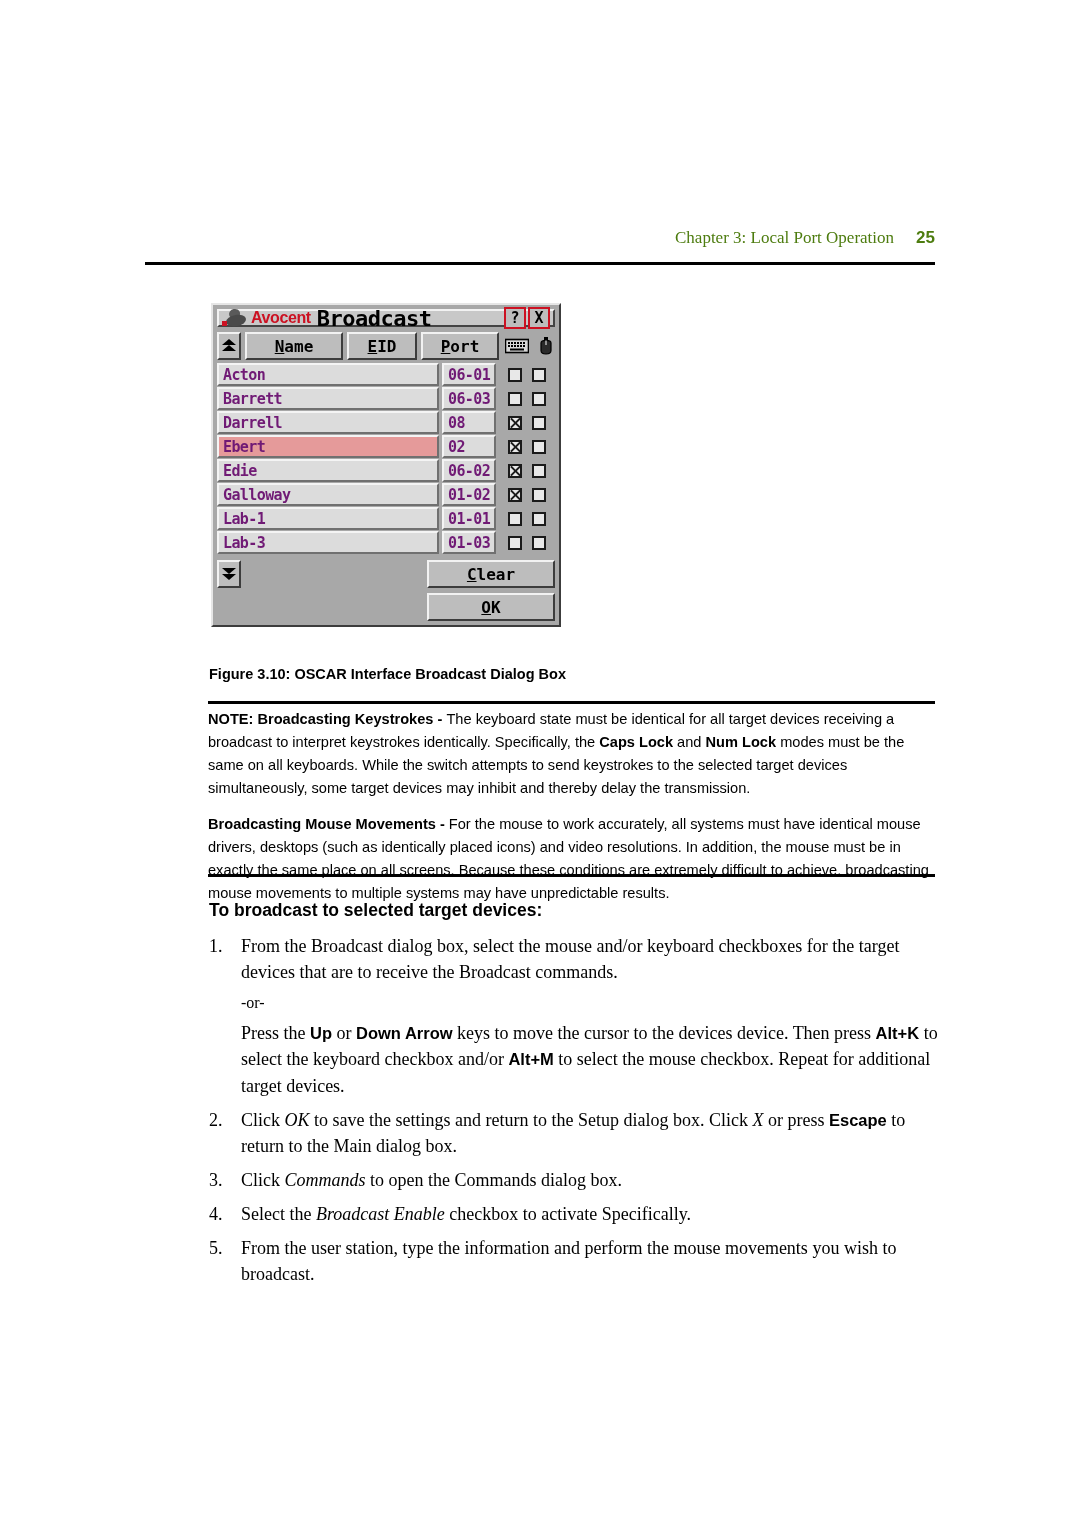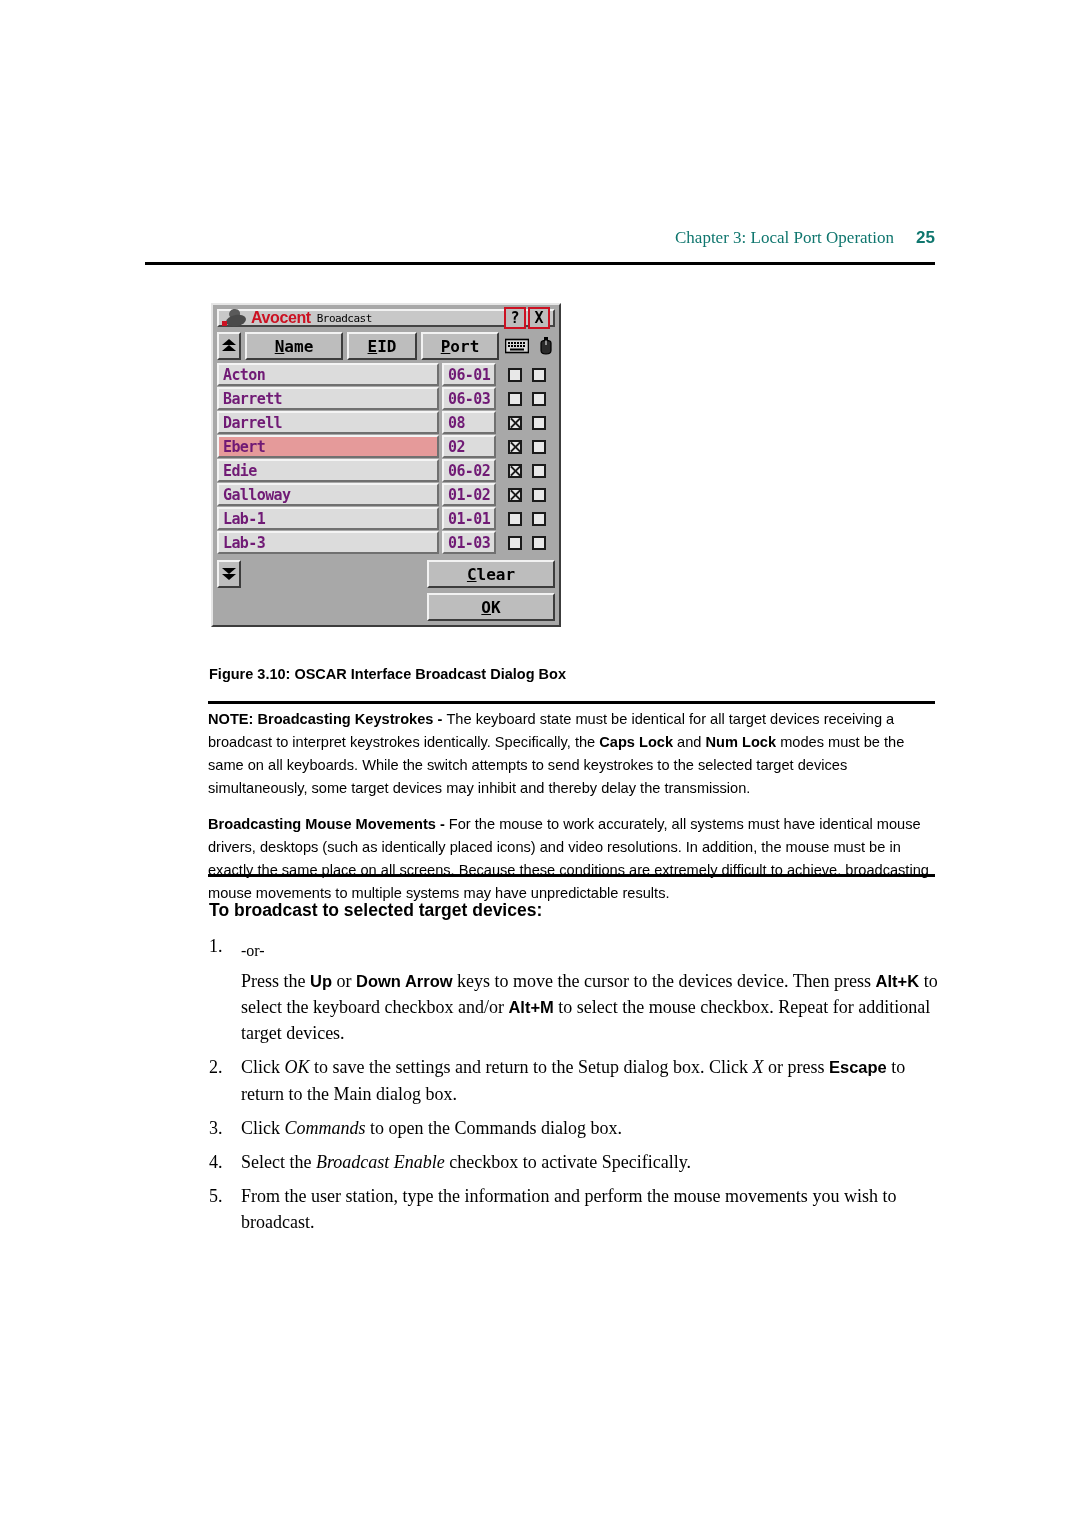--- a/index.html
+++ b/index.html
@@ -18,21 +18,21 @@
 
   
   .page-header {
     position: absolute;
     left: 145px;
     top: 228px;
     width: 790px;
     text-align: right;
     font-family: "Liberation Serif", serif;
     font-size: 17px;
-    color: #0f766e;
+    color: #4d7c0f;
     white-space: nowrap;
   }
   .page-header .hdr-title { font-family: "Liberation Serif", serif; }
   .page-header .hdr-page {
     font-family: "Liberation Sans", sans-serif;
     font-weight: bold;
     font-size: 17px;
     margin-left: 22px;
   }
   .rule-top {
@@ -104,22 +104,22 @@
     font-family: "Liberation Sans", sans-serif;
     font-weight: bold;
     font-size: 16px;
     color: #cc1122;
     letter-spacing: -0.4px;
     margin-right: 6px;
     white-space: nowrap;
   }
   .title-text {
     font-family: "DejaVu Sans Mono", monospace;
-    font-weight: normal;
-    font-size: 11px;
+    font-weight: bold;
+    font-size: 22px;
     color: #000;
     letter-spacing: -0.5px;
     white-space: nowrap;
     flex: 1 1 auto;
   }
   .title-btn {
     width: 22px;
     height: 22px;
     background: #bdbdbd;
     border: 2px solid #cc1122;
@@ -540,20 +540,21 @@
 </div>
 <div class="note-rule-bottom"></div>
 
 <div class="proc-heading">To broadcast to selected target devices:</div>
 
 <div class="steps">
 
   <div class="step">
     <div class="step-num">1.</div>
     <div class="step-body">
+      <p>From the Broadcast dialog box, select the mouse and/or keyboard checkboxes for the target devices that are to receive the Broadcast commands.</p>
       <p class="orline">-or-</p>
       <p class="subpara"><span>Press the </span><b>Up</b><span> or </span><b>Down Arrow</b><span> keys to move the cursor to the devices device. Then press </span><b>Alt+K</b><span> to select the keyboard checkbox and/or </span><b>Alt+M</b><span> to select the mouse checkbox. Repeat for additional target devices.</span></p>
     </div>
   </div>
 
   <div class="step">
     <div class="step-num">2.</div>
     <div class="step-body">
       <p><span>Click </span><i>OK</i><span> to save the settings and return to the Setup dialog box. Click </span><i>X</i><span> or press </span><b>Escape</b><span> to return to the Main dialog box.</span></p>
     </div>

